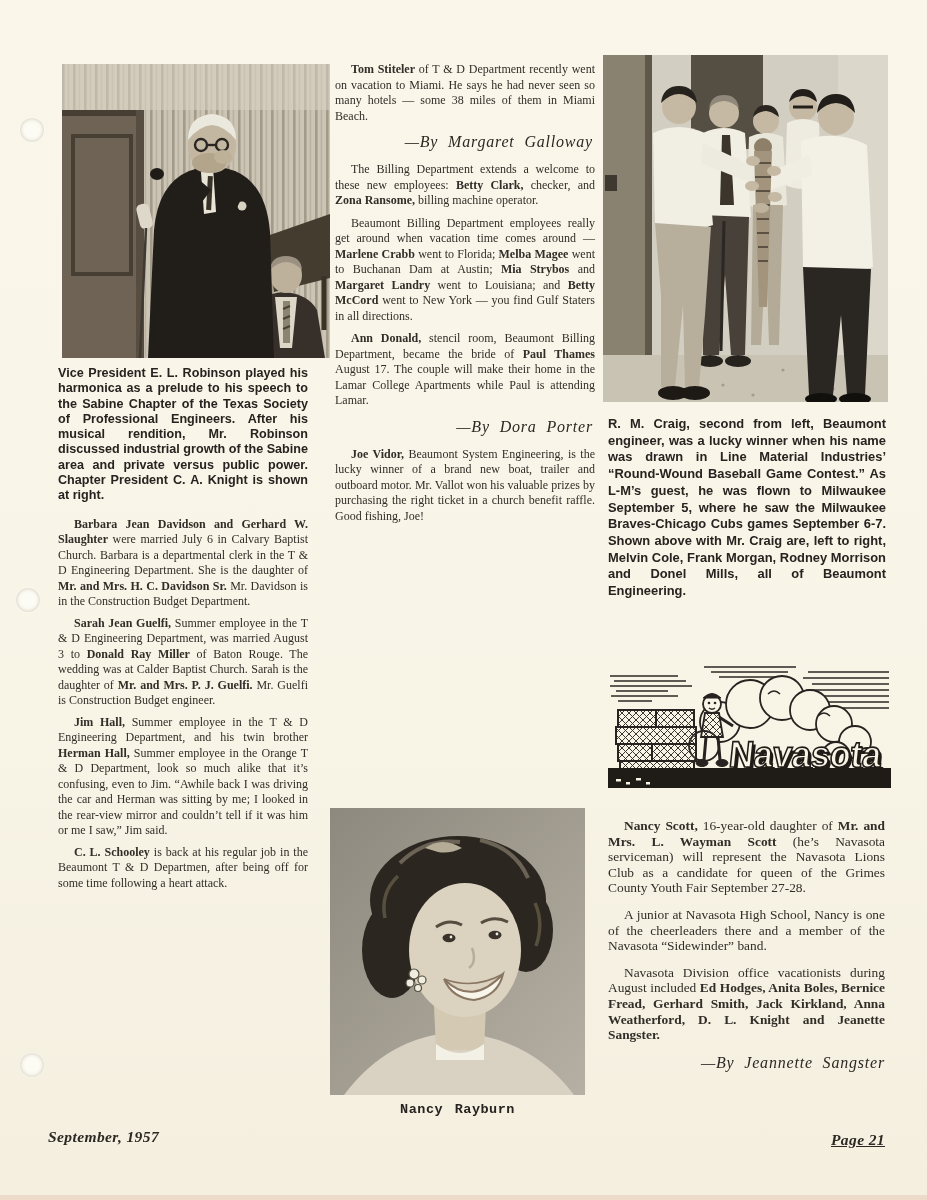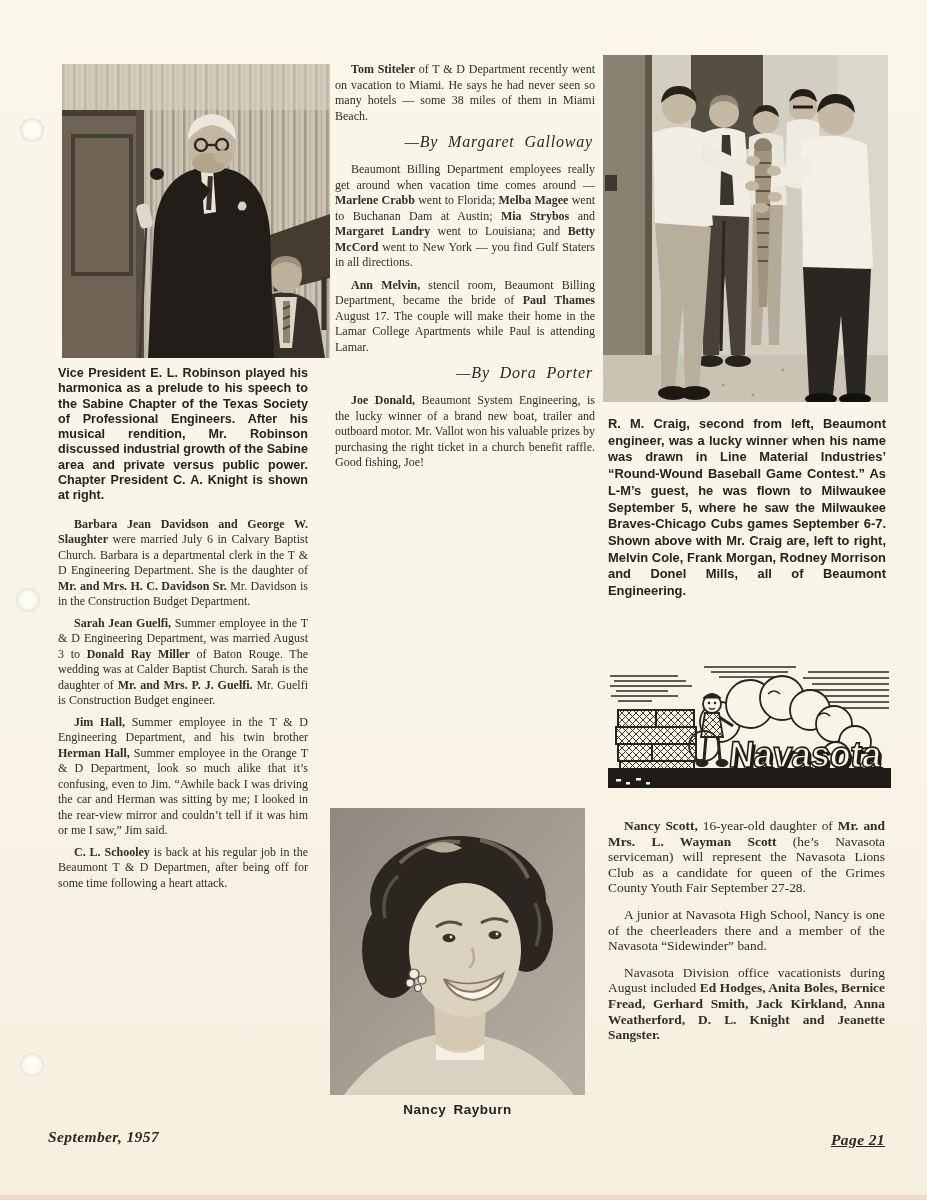--- a/index.html
+++ b/index.html
@@ -26,21 +26,21 @@
     font-family:"Liberation Sans",sans-serif;font-weight:700;color:#262320;
     font-size:12.6px;line-height:15.3px;text-align:justify;
   }
   .caption-right{font-size:12.9px;line-height:16.7px;}
   .byline{
     font-style:italic;font-size:16px;text-align:right;color:#2c2824;
     letter-spacing:.8px;word-spacing:5px;margin:10px 2px 12px 0;text-indent:0;
   }
   .byline-tight{margin:9px 2px 11px 0;}
   .photo-label{
-    position:absolute;text-align:center;font-family:Liberation Sans, sans-serif;
+    position:absolute;text-align:center;font-family:Liberation Mono, monospace;
     font-weight:700;font-size:13.5px;color:#262320;letter-spacing:.5px;word-spacing:3px;
   }
   .footer{
     position:absolute;font-weight:700;font-style:italic;font-size:15.5px;color:#2c2824;
     letter-spacing:.4px;
   }
   .gap{height:13px;}
 </style>
 </head>
 <body>
@@ -172,33 +172,34 @@
       <ellipse cx="171" cy="116" rx="7" ry="5" fill="#c6b9a3"></ellipse>
       <ellipse cx="149" cy="131" rx="7" ry="5" fill="#c6b9a3"></ellipse>
       <ellipse cx="172" cy="142" rx="7" ry="5" fill="#c6b9a3"></ellipse>
       <ellipse cx="158" cy="153" rx="8" ry="5" fill="#bfb29c"></ellipse>
     </svg>
   </div>
 
   <div class="col" style="left:58px;top:366px;width:250px;">
     <div class="caption-sans">Vice President E. L. Robinson played his harmonica as a prelude to his speech to the Sabine Chapter of the Texas Society of Professional Engineers. After his musical rendition, Mr. Robinson discussed industrial growth of the Sabine area and private versus public power. Chapter President C. A. Knight is shown at right.</div>
     <div class="gap"></div>
-    <p class="body-par"><b>Barbara Jean Davidson and George W. Slaughter</b> were married July 6 in Calvary Baptist Church. Barbara is a departmental clerk in the T &amp; D Engineering Department. She is the daughter of <b>Mr. and Mrs. H. C. Davidson Sr.</b> Mr. Davidson is in the Construction Budget Department.</p>
+    <p class="body-par"><b>Barbara Jean Davidson and Gerhard W. Slaughter</b> were married July 6 in Calvary Baptist Church. Barbara is a departmental clerk in the T &amp; D Engineering Department. She is the daughter of <b>Mr. and Mrs. H. C. Davidson Sr.</b> Mr. Davidson is in the Construction Budget Department.</p>
     <p class="body-par"><b>Sarah Jean Guelfi,</b> Summer employee in the T &amp; D Engineering Department, was married August 3 to <b>Donald Ray Miller</b> of Baton Rouge. The wedding was at Calder Baptist Church. Sarah is the daughter of <b>Mr. and Mrs. P. J. Guelfi.</b> Mr. Guelfi is Construction Budget engineer.</p>
     <p class="body-par"><b>Jim Hall,</b> Summer employee in the T &amp; D Engineering Department, and his twin brother <b>Herman Hall,</b> Summer employee in the Orange T &amp; D Department, look so much alike that it’s confusing, even to Jim. “Awhile back I was driving the car and Herman was sitting by me; I looked in the rear-view mirror and couldn’t tell if it was him or me I saw,” Jim said.</p>
     <p class="body-par"><b>C. L. Schooley</b> is back at his regular job in the Beaumont T &amp; D Departmen, after being off for some time following a heart attack.</p>
   </div>
 
   <div class="col mid" style="left:335px;top:62px;width:260px;">
     <p class="body-par"><b>Tom Stiteler</b> of T &amp; D Department recently went on vacation to Miami. He says he had never seen so many hotels — some 38 miles of them in Miami Beach.</p>
     <div class="byline byline-tight">—By Margaret Galloway</div>
+    <p class="body-par">The Billing Department extends a welcome to these new employees: <b>Betty Clark,</b> checker, and <b>Zona Ransome,</b> billing machine operator.</p>
     <p class="body-par">Beaumont Billing Department employees really get around when vacation time comes around — <b>Marlene Crabb</b> went to Florida; <b>Melba Magee</b> went to Buchanan Dam at Austin; <b>Mia Strybos</b> and <b>Margaret Landry</b> went to Louisiana; and <b>Betty McCord</b> went to New York — you find Gulf Staters in all directions.</p>
-    <p class="body-par"><b>Ann Melvin,</b> stencil room, Beaumont Billing Department, became the bride of <b>Paul Thames</b> August 17. The couple will make their home in the Lamar College Apartments while Paul is attending Lamar.</p>
+    <p class="body-par"><b>Ann Donald,</b> stencil room, Beaumont Billing Department, became the bride of <b>Paul Thames</b> August 17. The couple will make their home in the Lamar College Apartments while Paul is attending Lamar.</p>
     <div class="byline byline-tight">—By Dora Porter</div>
-    <p class="body-par"><b>Joe Donald,</b> Beaumont System Engineering, is the lucky winner of a brand new boat, trailer and outboard motor. Mr. Vallot won his valuable prizes by purchasing the right ticket in a church benefit raffle. Good fishing, Joe!</p>
+    <p class="body-par"><b>Joe Vidor,</b> Beaumont System Engineering, is the lucky winner of a brand new boat, trailer and outboard motor. Mr. Vallot won his valuable prizes by purchasing the right ticket in a church benefit raffle. Good fishing, Joe!</p>
   </div>
 
   <div class="photo" style="left:330px;top:808px;width:255px;height:287px;">
     <svg viewBox="0 0 255 287" preserveAspectRatio="none">
       <defs>
         <linearGradient id="pbg" x1="0" y1="0" x2="1" y2="1">
           <stop offset="0" stop-color="#8e897e"></stop>
             <stop offset="1" stop-color="#b6b0a4"></stop>
         </linearGradient>
       </defs>
@@ -306,18 +307,19 @@
         <text x="3" y="3" fill="#1f1c18" textLength="152" lengthAdjust="spacingAndGlyphs">Navasota</text>
         <text x="0" y="0" fill="#f8f4e6" stroke="#1f1c18" stroke-width="1.7" textLength="152" lengthAdjust="spacingAndGlyphs">Navasota</text>
       </g>
     </svg>
   </div>
 
   <div class="col rightcol" style="left:608px;top:818px;width:277px;">
     <p class="body-par"><b>Nancy Scott,</b> 16-year-old daughter of <b>Mr. and Mrs. L. Wayman Scott</b> (he’s Navasota serviceman) will represent the Navasota Lions Club as a candidate for queen of the Grimes County Youth Fair September 27-28.</p>
     <p class="body-par">A junior at Navasota High School, Nancy is one of the cheerleaders there and a member of the Navasota “Sidewinder” band.</p>
     <p class="body-par">Navasota Division office vacationists during August included <b>Ed Hodges, Anita Boles, Bernice Fread, Gerhard Smith, Jack Kirkland, Anna Weatherford, D. L. Knight and Jeanette Sangster.</b></p>
+    <div class="byline" style="margin-right:0;">—By Jeannette Sangster</div>
   </div>
 
   <div class="footer" style="left:48px;top:1128px;">September, 1957</div>
   <div class="footer" style="right:42px;top:1131px;text-decoration:underline;">Page 21</div>
 
 </div>
 
 </body></html>

